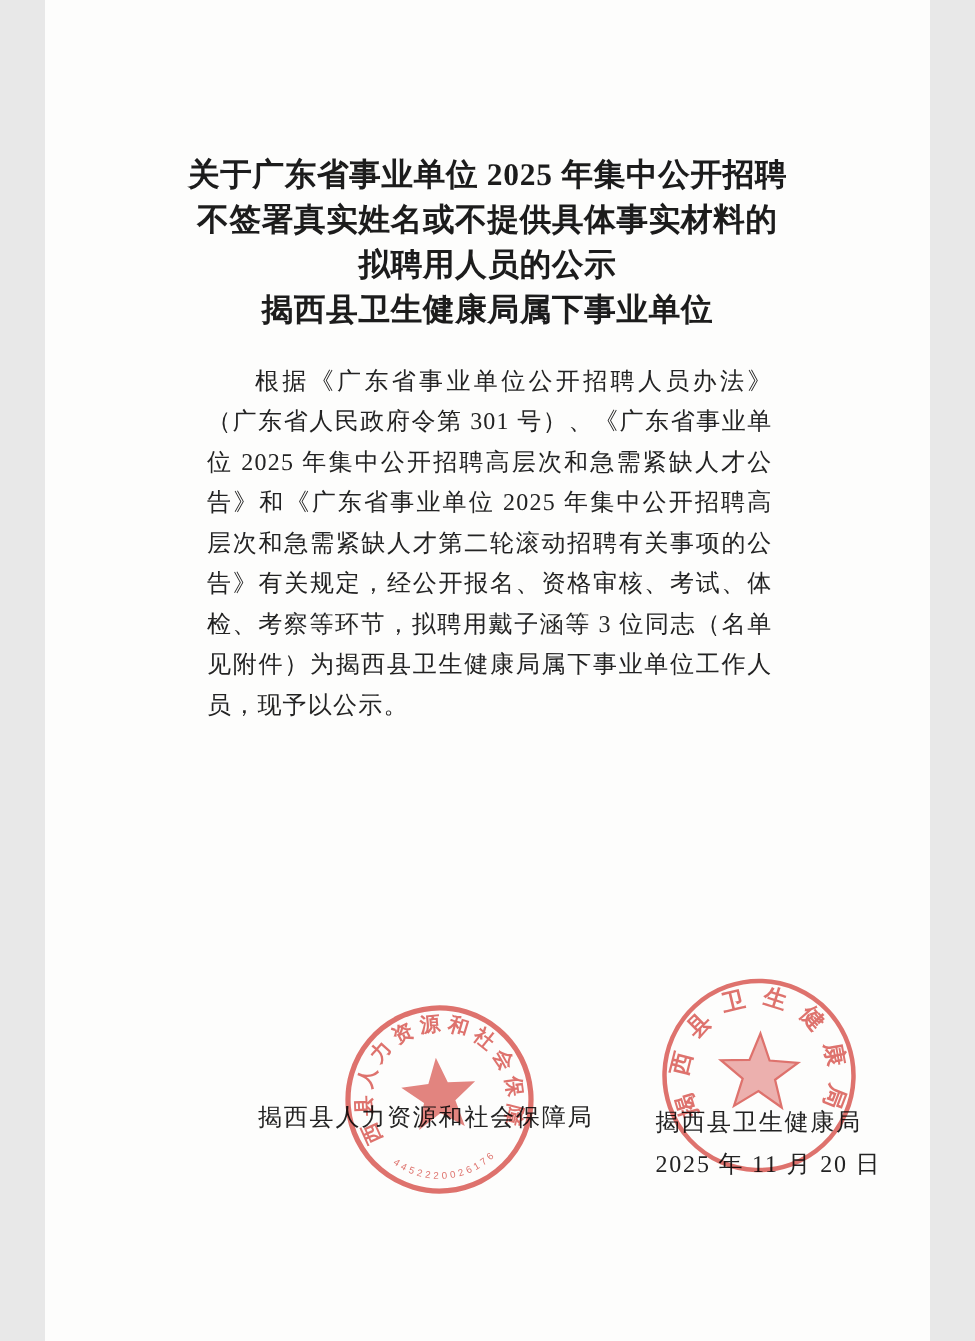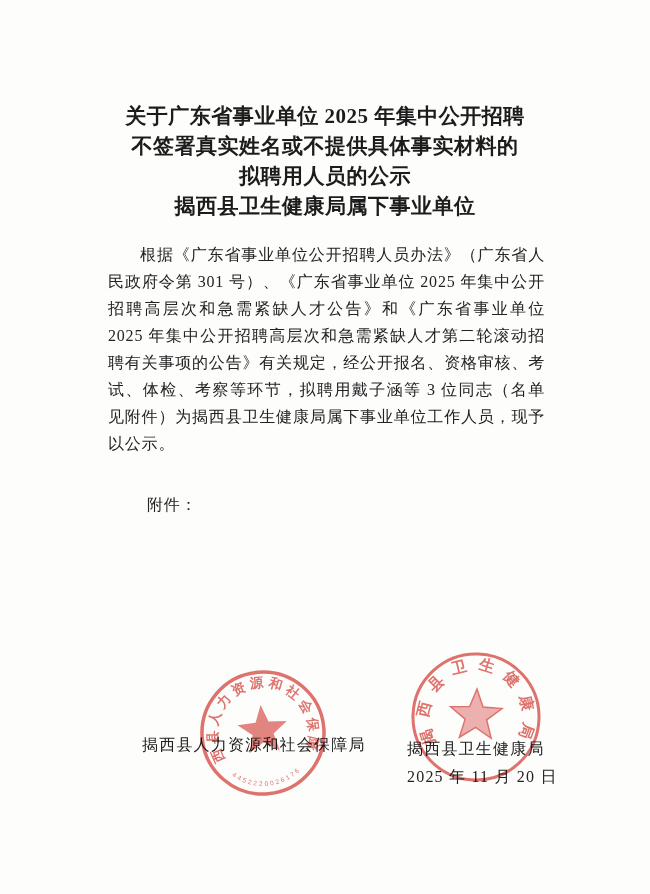--- a/index.html
+++ b/index.html
@@ -1,19 +1,19 @@
 <!DOCTYPE html>
 <html style="--stamp-color: #d9544e;"><head>
 <meta charset="utf-8">
 <style>
   * { margin: 0; padding: 0; box-sizing: border-box; }
   html, body { background: #e8e8e8; }
   .page {
     position: relative;
-    width: 650px;
+    width: 590px;
     height: 894px;
     margin: 0 auto;
     background: #fdfdfc;
     overflow: hidden;
     font-family: "Liberation Serif", "DejaVu Serif", serif;
     color: #232323;
   }
   .title-block {
     padding-top: 101px;
     text-align: center;
@@ -90,21 +90,20 @@
     <div>关于广东省事业单位 2025 年集中公开招聘</div>
     <div>不签署真实姓名或不提供具体事实材料的</div>
     <div>拟聘用人员的公示</div>
     <div>揭西县卫生健康局属下事业单位</div>
   </div>
 
   <div class="content">
     <p>根据《广东省事业单位公开招聘人员办法》（广东省人民政府令第 301 号）、《广东省事业单位 2025 年集中公开招聘高层次和急需紧缺人才公告》和《广东省事业单位 2025 年集中公开招聘高层次和急需紧缺人才第二轮滚动招聘有关事项的公告》有关规定，经公开报名、资格审核、考试、体检、考察等环节，拟聘用戴子涵等 3 位同志（名单见附件）为揭西县卫生健康局属下事业单位工作人员，现予以公示。</p>
 
     <div class="attachment">
-      <span class="att-label">附件：</span>
     </div>
   </div>
 
   <div class="sig-left">揭西县人力资源和社会保障局</div>
 
   <div class="sig-right">
     <div>揭西县卫生健康局</div>
     <div>2025 年 11 月 20 日</div>
   </div>
 

